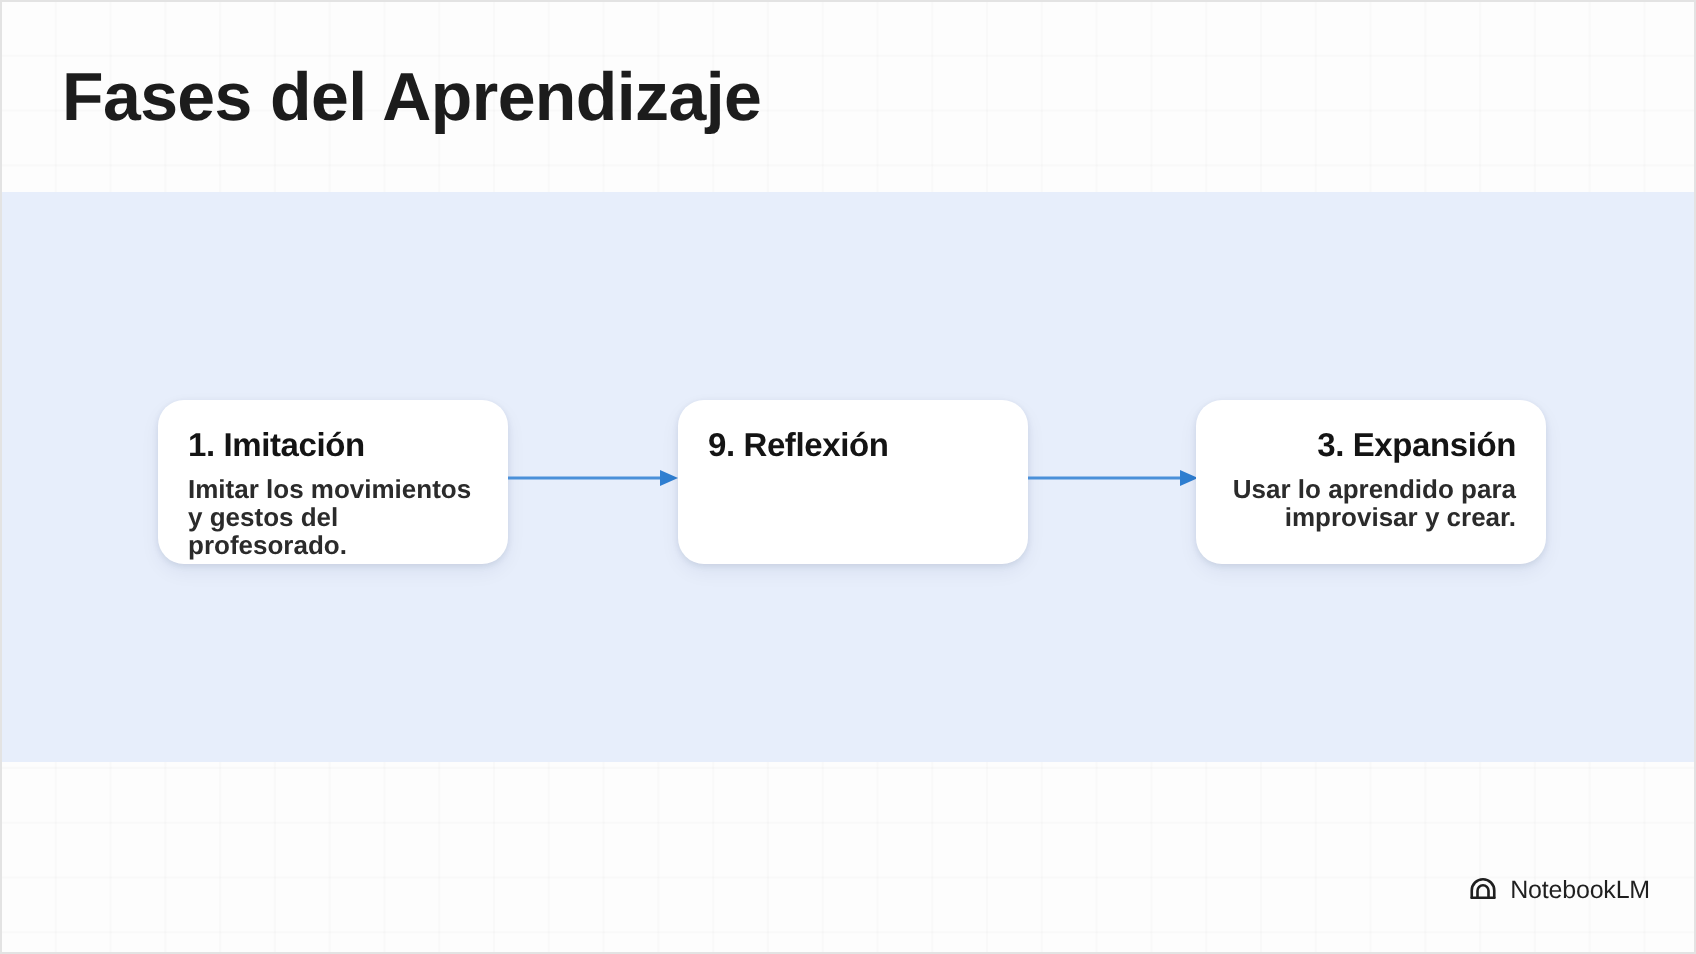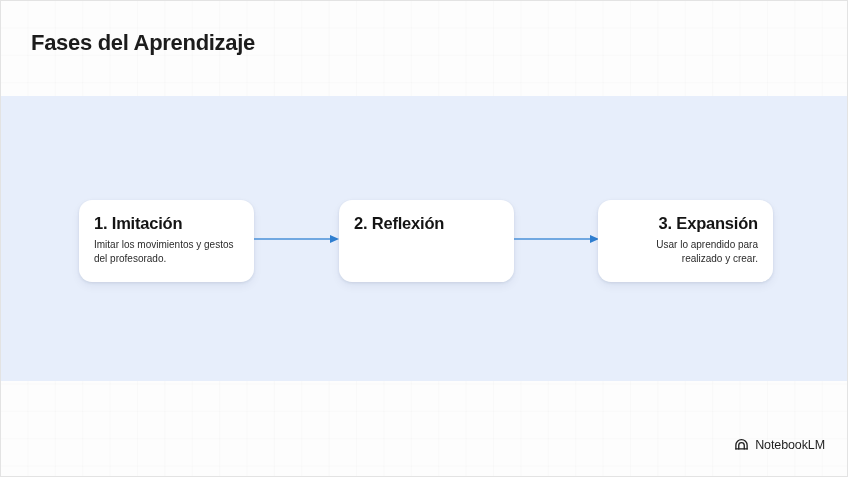--- a/index.html
+++ b/index.html
@@ -43,21 +43,21 @@
     left: 0;
     top: 0;
     width: 848px;
     height: 95px;
   }
 
   .page-title {
     position: absolute;
     left: 30px;
     top: 29px;
-    font-size: 22px;
+    font-size: 34px;
     font-weight: 700;
     letter-spacing: -0.3px;
     color: #1c1c1c;
     white-space: nowrap;
   }
 
   
   .blue-band {
     position: absolute;
     left: 0;
@@ -95,22 +95,22 @@
     font-size: 16.5px;
     font-weight: 700;
     color: #141414;
     letter-spacing: -0.2px;
     line-height: 20px;
     white-space: nowrap;
   }
 
   .card-desc {
     margin-top: 5px;
-    font-size: 10px;
-    font-weight: 400;
+    font-size: 13px;
+    font-weight: 700;
     color: #2b2b2b;
     line-height: 14px;
   }
 
   
   .arrow {
     position: absolute;
     top: 138px;           
     height: 10px;
     width: 85px;
@@ -164,33 +164,33 @@
     </div>
 
     <div class="arrow arrow-1">
       <svg width="85" height="10" viewBox="0 0 85 10" xmlns="http://www.w3.org/2000/svg">
         <line x1="0" y1="5" x2="76" y2="5" stroke="#4a90d9" stroke-width="1.6"></line>
         <polygon points="76,1 85,5 76,9" fill="#2f7fd1"></polygon>
       </svg>
     </div>
 
     <div class="card card-2">
-      <div class="card-title">2. Reflexión</div>
+      <div class="card-title">9. Reflexión</div>
     </div>
 
     <div class="arrow arrow-2">
       <svg width="85" height="10" viewBox="0 0 85 10" xmlns="http://www.w3.org/2000/svg">
         <line x1="0" y1="5" x2="76" y2="5" stroke="#4a90d9" stroke-width="1.6"></line>
         <polygon points="76,1 85,5 76,9" fill="#2f7fd1"></polygon>
       </svg>
     </div>
 
     <div class="card card-3">
       <div class="card-title">3. Expansión</div>
-      <div class="card-desc">Usar lo aprendido para realizado y crear.</div>
+      <div class="card-desc">Usar lo aprendido para improvisar y crear.</div>
     </div>
 
   </div>
 
   <div class="footer-logo">
     <svg class="logo-mark" viewBox="0 0 24 24" xmlns="http://www.w3.org/2000/svg">
       <path d="M3 19 L3 13.2 A9 9 0 0 1 21 13.2 L21 19" fill="none" stroke="#1f1f1f" stroke-width="2.1" stroke-linecap="round"></path>
       <path d="M7.6 19 L7.6 13.4 A4.4 4.4 0 0 1 16.4 13.4 L16.4 19" fill="none" stroke="#1f1f1f" stroke-width="2.1" stroke-linecap="round"></path>
       <path d="M3 19 L21 19" fill="none" stroke="#1f1f1f" stroke-width="2.1" stroke-linecap="round"></path>
     </svg>

